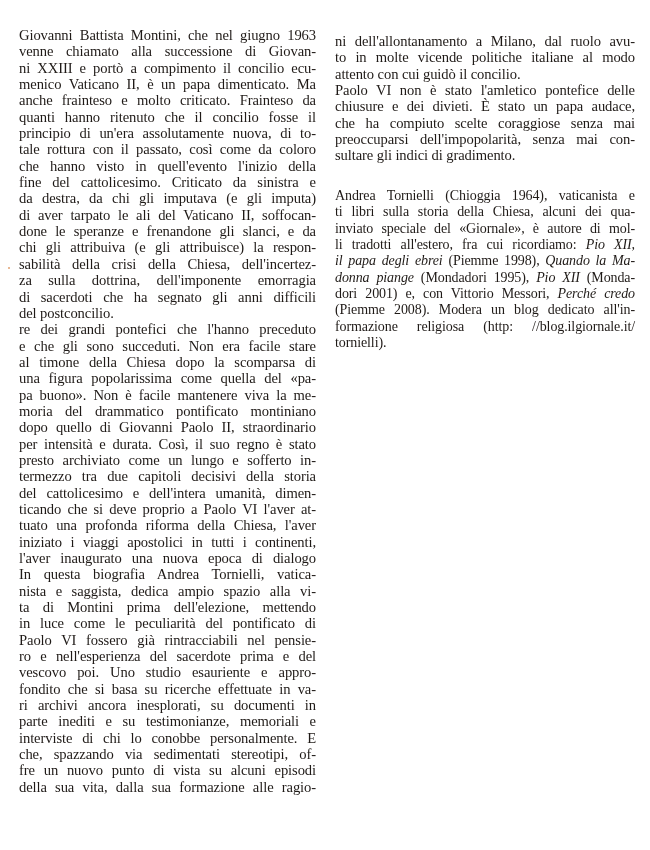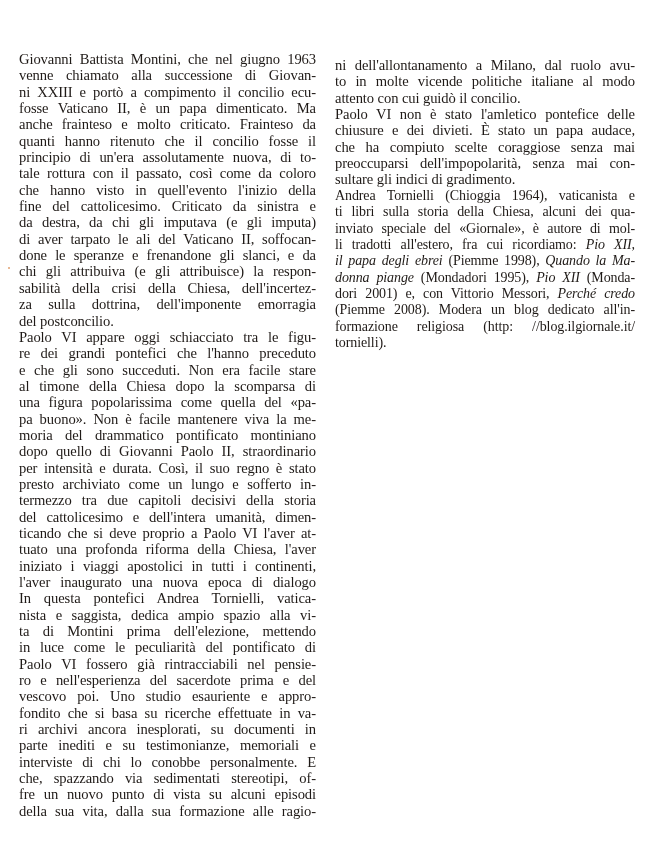--- a/index.html
+++ b/index.html
@@ -7,70 +7,69 @@
     width: 650px; height: 850px; background: #ffffff; overflow: hidden;
     position: relative;
     font-family: "Liberation Serif", "DejaVu Serif", serif;
     color: #1f1a17;
   }
   .col {
     position: absolute;
     font-size: 14.6px;
     line-height: 16.35px;
     letter-spacing: -0.1px;
-    margin-top: 24px;
   }
   .col1 { left: 19px; top: 27px; width: 297px; }
   .col2 { left: 335px; top: 33px; width: 300px; }
   .bio { position: absolute; left: 335px; top: 188px; width: 300px; font-size: 14px; line-height: 16.35px; letter-spacing: -0.1px; }
   .line { display: block; white-space: nowrap; text-align: justify; text-align-last: justify; height: 16.35px; }
   .line.last { text-align-last: left; }
   em { font-style: italic; }
   .dot { position: absolute; left: 8px; top: 267px; width: 2px; height: 2px; background: #e0a070; border-radius: 1px; }
 </style>
 </head>
 <body>
 
 <div class="dot"></div>
 
 <div class="col col1" id="col1">
     <span class="line">Giovanni Battista Montini, che nel giugno 1963</span>
     <span class="line">venne chiamato alla successione di Giovan-</span>
     <span class="line">ni XXIII e portò a compimento il concilio ecu-</span>
-    <span class="line">fosse Vaticano II, è un papa dimenticato. Ma</span>
+    <span class="line">menico Vaticano II, è un papa dimenticato. Ma</span>
     <span class="line">anche frainteso e molto criticato. Frainteso da</span>
     <span class="line">quanti hanno ritenuto che il concilio fosse il</span>
     <span class="line">principio di un'era assolutamente nuova, di to-</span>
     <span class="line">tale rottura con il passato, così come da coloro</span>
     <span class="line">che hanno visto in quell'evento l'inizio della</span>
     <span class="line">fine del cattolicesimo. Criticato da sinistra e</span>
     <span class="line">da destra, da chi gli imputava (e gli imputa)</span>
     <span class="line">di aver tarpato le ali del Vaticano II, soffocan-</span>
     <span class="line">done le speranze e frenandone gli slanci, e da</span>
     <span class="line">chi gli attribuiva (e gli attribuisce) la respon-</span>
     <span class="line">sabilità della crisi della Chiesa, dell'incertez-</span>
     <span class="line">za sulla dottrina, dell'imponente emorragia</span>
+    <span class="line">di sacerdoti che ha segnato gli anni difficili</span>
     <span class="line last">del postconcilio.</span>
-    <span class="line">Paolo VI appare oggi schiacciato tra le figu-</span>
     <span class="line">re dei grandi pontefici che l'hanno preceduto</span>
     <span class="line">e che gli sono succeduti. Non era facile stare</span>
     <span class="line">al timone della Chiesa dopo la scomparsa di</span>
     <span class="line">una figura popolarissima come quella del «pa-</span>
     <span class="line">pa buono». Non è facile mantenere viva la me-</span>
     <span class="line">moria del drammatico pontificato montiniano</span>
     <span class="line">dopo quello di Giovanni Paolo II, straordinario</span>
     <span class="line">per intensità e durata. Così, il suo regno è stato</span>
     <span class="line">presto archiviato come un lungo e sofferto in-</span>
     <span class="line">termezzo tra due capitoli decisivi della storia</span>
     <span class="line">del cattolicesimo e dell'intera umanità, dimen-</span>
     <span class="line">ticando che si deve proprio a Paolo VI l'aver at-</span>
     <span class="line">tuato una profonda riforma della Chiesa, l'aver</span>
     <span class="line">iniziato i viaggi apostolici in tutti i continenti,</span>
     <span class="line">l'aver inaugurato una nuova epoca di dialogo</span>
-    <span class="line">In questa pontefici Andrea Tornielli, vatica-</span>
+    <span class="line">In questa biografia Andrea Tornielli, vatica-</span>
     <span class="line">nista e saggista, dedica ampio spazio alla vi-</span>
     <span class="line">ta di Montini prima dell'elezione, mettendo</span>
     <span class="line">in luce come le peculiarità del pontificato di</span>
     <span class="line">Paolo VI fossero già rintracciabili nel pensie-</span>
     <span class="line">ro e nell'esperienza del sacerdote prima e del</span>
     <span class="line">vescovo poi. Uno studio esauriente e appro-</span>
     <span class="line">fondito che si basa su ricerche effettuate in va-</span>
     <span class="line">ri archivi ancora inesplorati, su documenti in</span>
     <span class="line">parte inediti e su testimonianze, memoriali e</span>
     <span class="line">interviste di chi lo conobbe personalmente. E</span>

